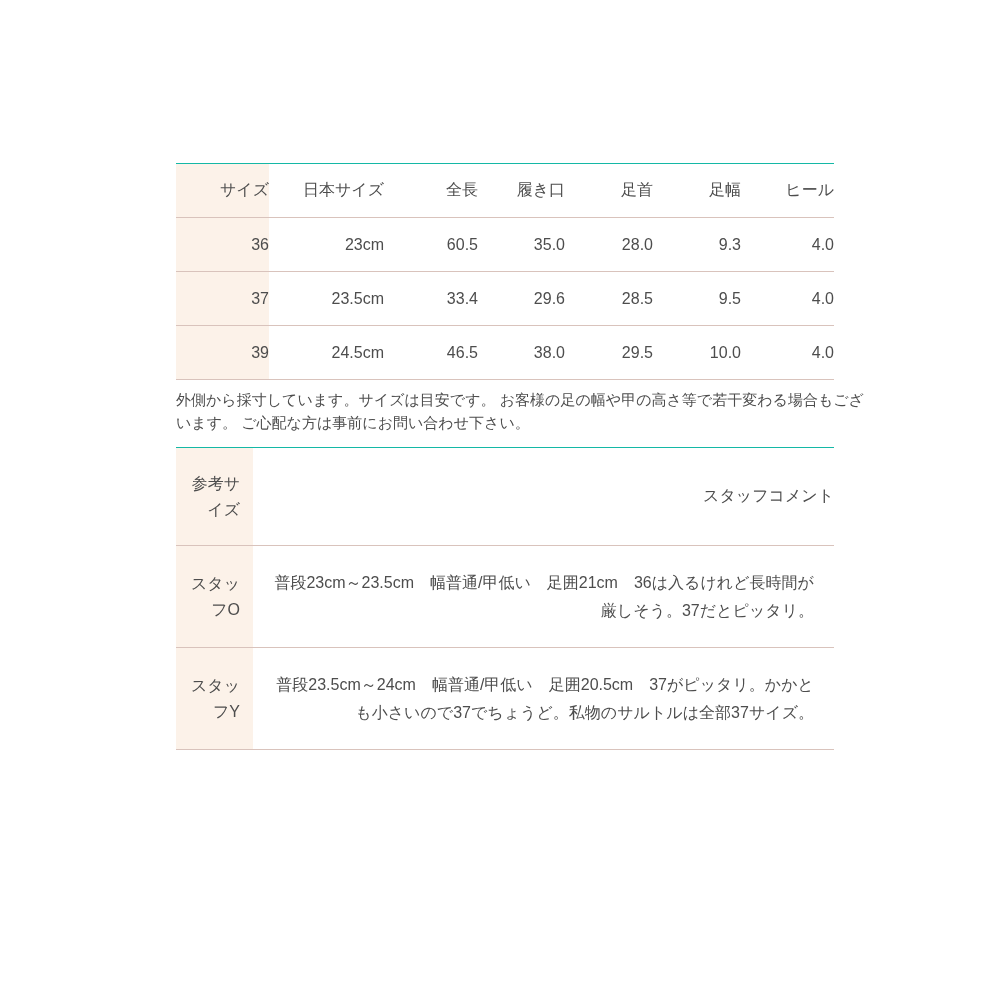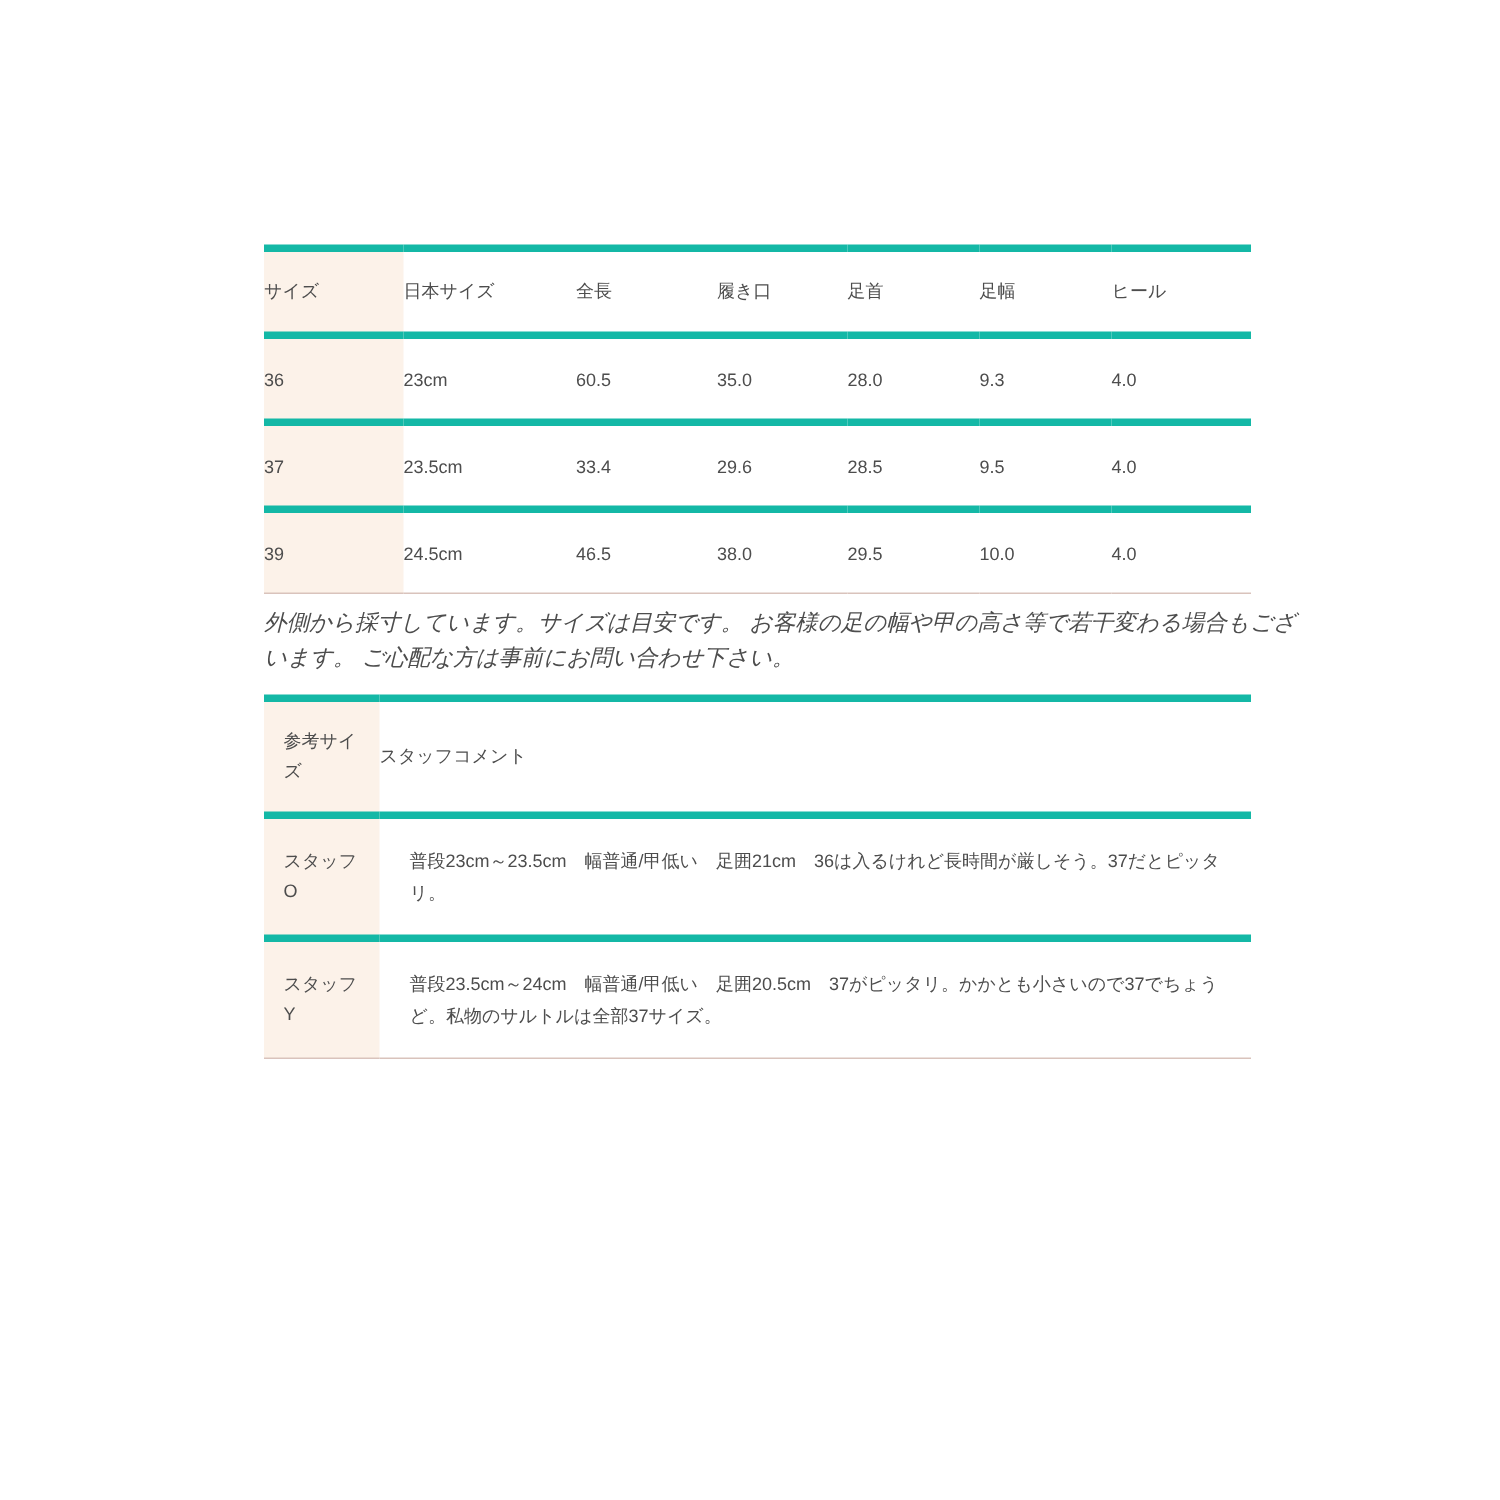--- a/index.html
+++ b/index.html
@@ -16,44 +16,43 @@
     left: 176px;
     top: 163px;
     width: 690px;
   }
   table {
     border-collapse: collapse;
     table-layout: fixed;
     width: 658px;
   }
   th, td {
-    border-top: 5px solid #14b8a6;
+    border-top: 1px solid #14b8a6;
     border-bottom: 1px solid #d9c3bc;
     border-left: none;
     border-right: none;
-    text-align: left;
+    text-align: right;
     vertical-align: middle;
     font-weight: normal;
-    font-size: 12px;
+    font-size: 16px;
     padding: 0;
   }
   .size-table th, .size-table td { height: 53px; }
   .col-accent { background: #fcf2e9; }
   .note {
     font-size: 15px;
     line-height: 1.5;
     margin: 9px 0 13px 0;
     width: 690px;
     text-align: left;
-    font-style: italic;
   }
   .staff-table th { height: 73px; }
   .staff-table td { height: 77px; }
   .staff-table .name-cell {
-    padding: 0 13px;
+    padding: 12px 13px;
     line-height: 1.6;
     word-break: break-all;
   }
   .staff-table .comment-cell {
     padding: 0 20px;
     line-height: 1.7;
   }
 </style>
 </head>
 <body>

